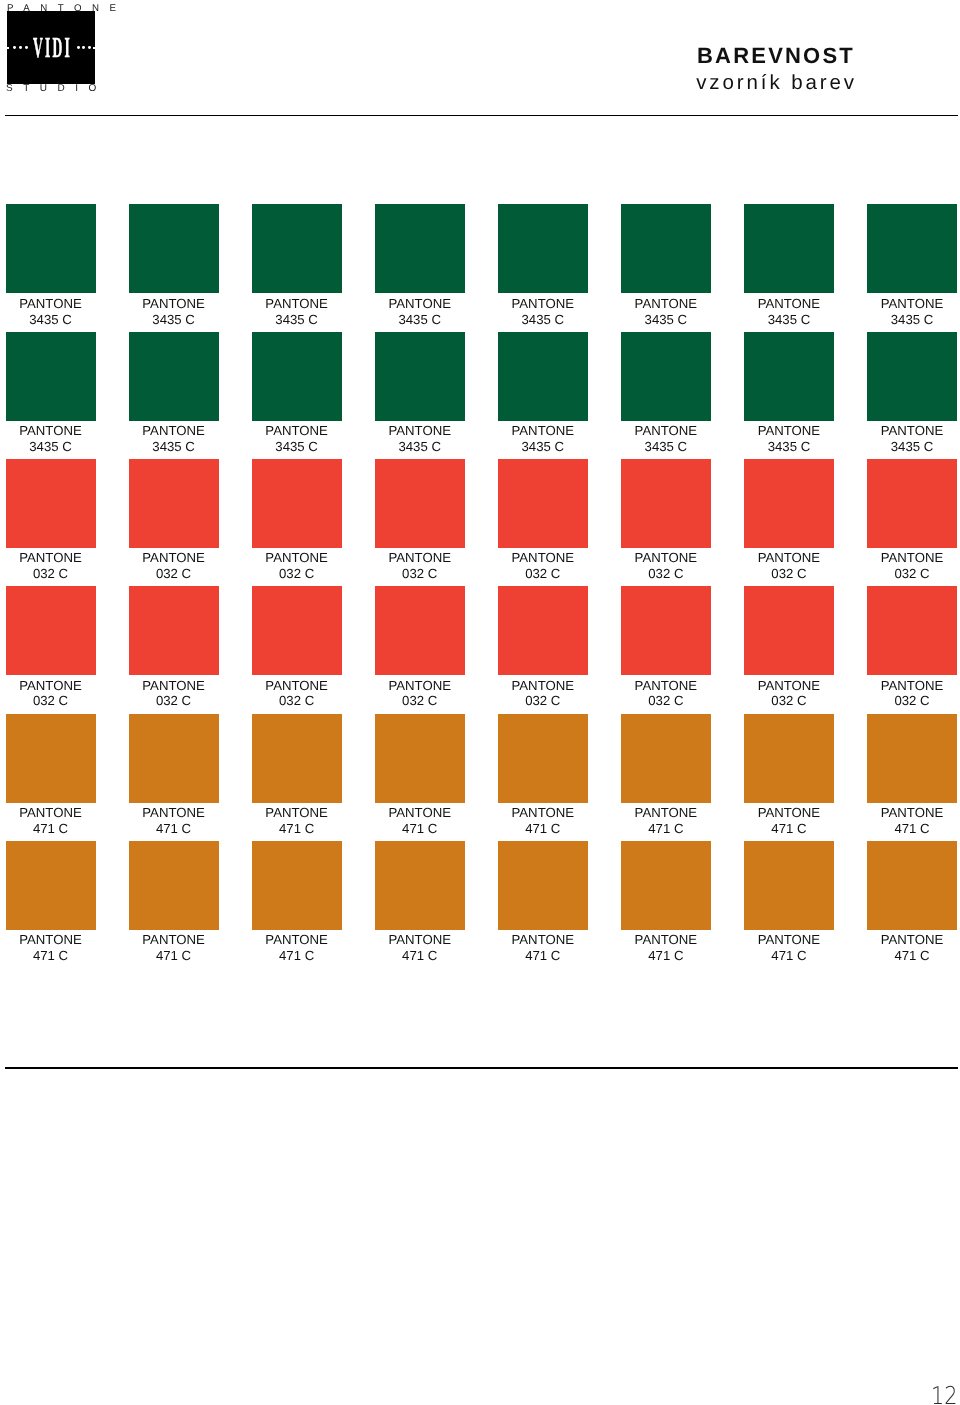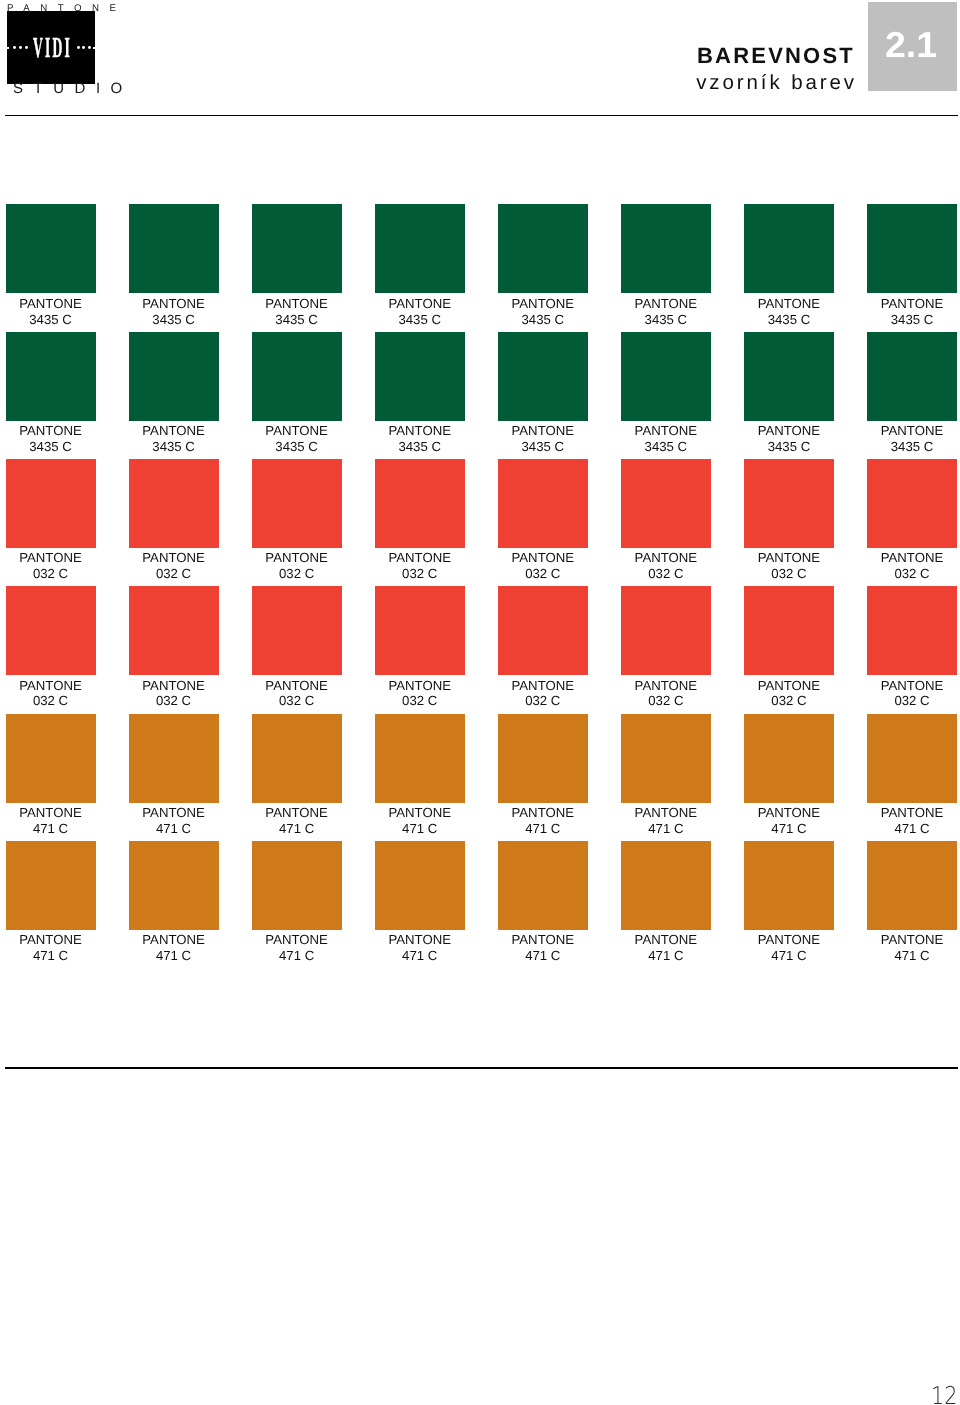--- a/index.html
+++ b/index.html
@@ -4,21 +4,21 @@
 <style>
   html,body{margin:0;padding:0;}
   body{width:960px;height:1405px;background:#ffffff;font-family:"Liberation Sans",sans-serif;position:relative;overflow:hidden;
        -webkit-font-smoothing:antialiased;text-rendering:geometricPrecision;}
   .page{position:absolute;left:0;top:0;width:960px;height:1405px;overflow:hidden;}
 
   
   .logo{position:absolute;left:0;top:0;width:110px;height:98px;}
   .logo-box{position:absolute;left:7px;top:11.25px;width:87.6px;height:72.6px;background:#000000;}
   .logo-design{position:absolute;left:6.9px;top:4px;font-size:9.7px;line-height:9.2px;letter-spacing:10.52px;color:#1a1a1a;white-space:nowrap;}
-  .logo-studio{position:absolute;left:13px;top:83.8px;font-size:15px;line-height:9.2px;letter-spacing:10.52px;color:#1a1a1a;white-space:nowrap;}
+  .logo-studio{position:absolute;left:6px;top:83.8px;font-size:10px;line-height:9.2px;letter-spacing:10.52px;color:#1a1a1a;white-space:nowrap;}
   .logo-word{position:absolute;left:33px;top:36.6px;color:#ffffff;font-family:"Liberation Serif",serif;
              font-weight:700;font-size:29px;line-height:23px;letter-spacing:4.6px;display:inline-block;
              transform:scaleX(0.47);transform-origin:left top;white-space:nowrap;
              -webkit-text-stroke:0.55px #ffffff;}
   .dot{position:absolute;width:2.9px;height:2.9px;border-radius:50%;background:#ffffff;}
   .notch{position:absolute;width:2.6px;height:1.6px;background:#ffffff;}
 
   
   .hdr-title{position:absolute;left:697px;top:44.5px;font-size:22px;line-height:22px;font-weight:700;
              letter-spacing:2.2px;color:#111111;white-space:nowrap;}
@@ -58,23 +58,20 @@
         <div class="dot" style="left: 82.4px; top: 46.35px;"></div>
         <div class="dot" style="left: 88.1px; top: 46.35px;"></div>
         <div class="notch" style="left: 6.2px; top: 47px;"></div>
         <div class="notch" style="left: 92.6px; top: 47px;"></div>
       </div>
     <div class="logo-studio">STUDIO</div>
   </div>
 
   <div class="hdr-title">BAREVNOST</div>
   <div class="hdr-sub">vzorník barev</div>
-  <div class="hdr-num">
-    <span>2.1</span>
-  </div>
 
   <div class="rule rule-top"></div>
   <div class="rule rule-bottom"></div>
 
   <div id="grid">
       <div class="sw" style="left: 5.5px; top: 204.4px;">
         <div class="chip" style="background: rgb(0, 91, 54);"></div>
         <div class="lbl"><span>PANTONE</span><br><span>3435 C</span></div>
       </div>
       <div class="sw" style="left: 128.57px; top: 204.4px;">

